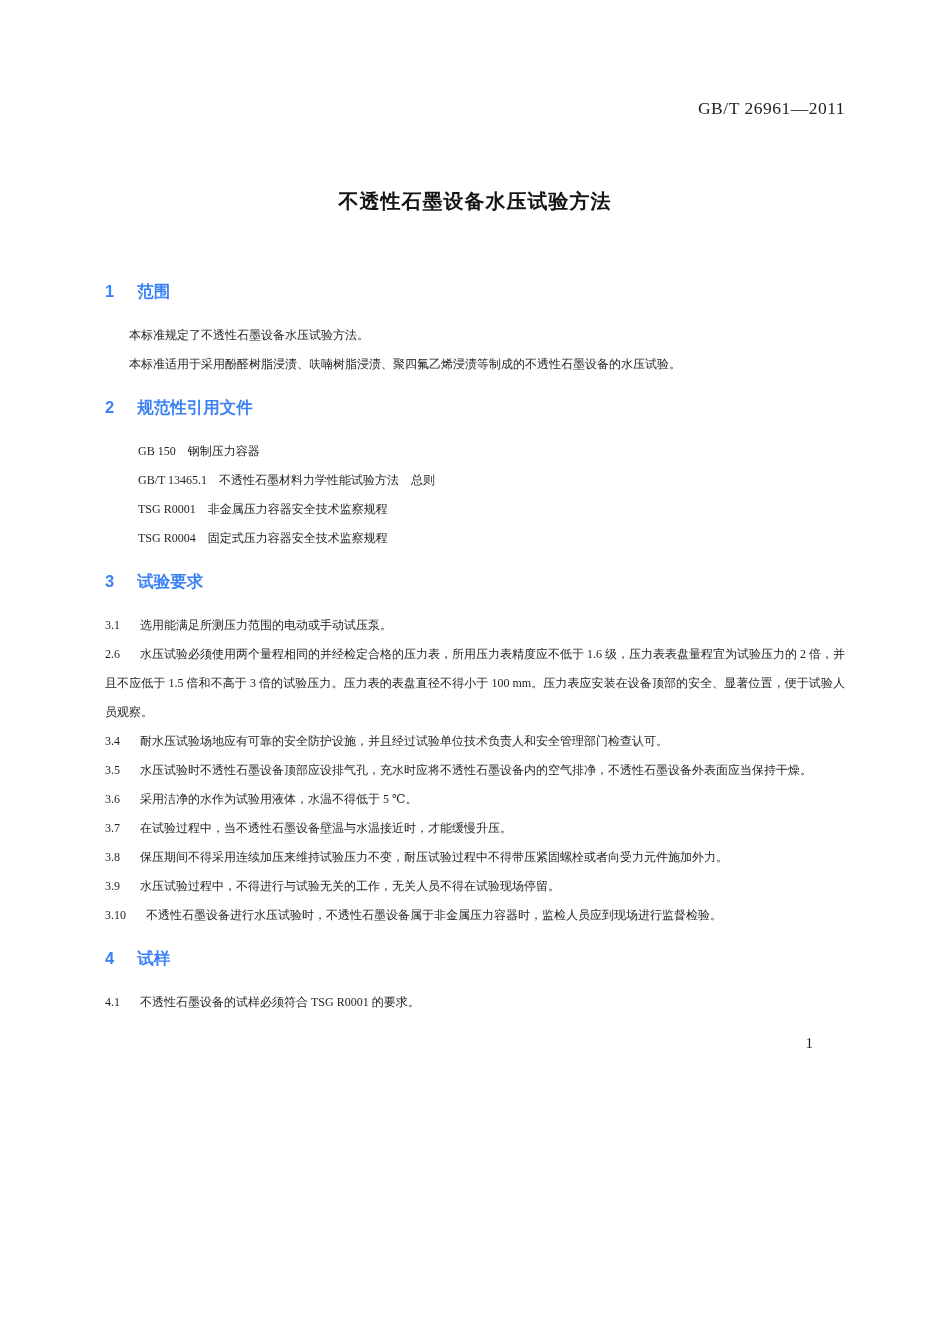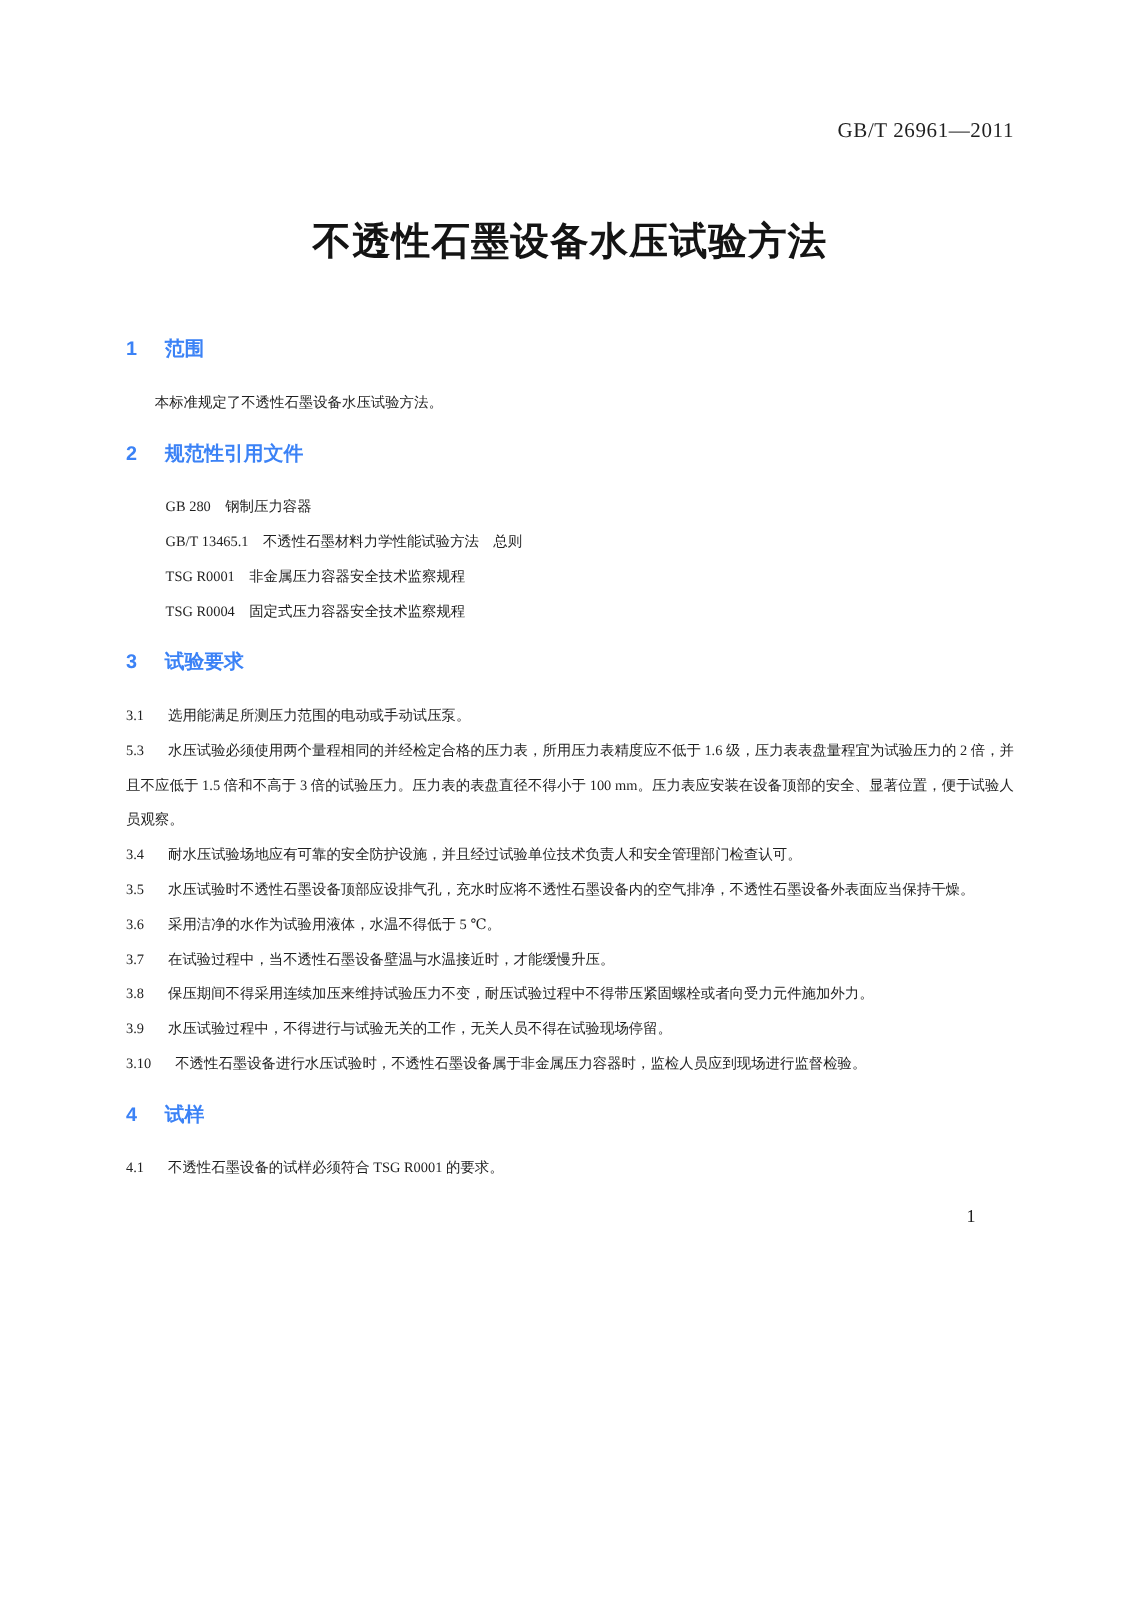--- a/index.html
+++ b/index.html
@@ -27,21 +27,21 @@
     margin-top: 94px;
     text-align: right;
     font-size: 17.5px;
     line-height: 29px;
     letter-spacing: 0.5px;
     font-family: "Liberation Serif", "DejaVu Serif", serif;
   }
   h1.doc-title {
     margin: 58px 0 56px 0;
     text-align: center;
-    font-size: 32px;
+    font-size: 20px;
     line-height: 40px;
     letter-spacing: 1px;
     font-weight: bold;
     font-family: "Liberation Sans", "DejaVu Sans", sans-serif;
     color: #141414;
   }
   h2.sec-heading {
     margin: 14px 0 15px 0;
     font-size: 16.5px;
     line-height: 29px;
@@ -85,38 +85,39 @@
 
     <div class="std-code">GB/T 26961—2011</div>
 
     <h1 class="doc-title">不透性石墨设备水压试验方法</h1>
 
     <section>
       <h2 class="sec-heading">
         <span class="sec-num">1</span><span>范围</span>
       </h2>
       <p class="indent">本标准规定了不透性石墨设备水压试验方法。</p>
+      <p class="indent">本标准适用于采用酚醛树脂浸渍、呋喃树脂浸渍、聚四氟乙烯浸渍等制成的不透性石墨设备的水压试验。</p>
     </section>
 
     <section>
       <h2 class="sec-heading">
         <span class="sec-num">2</span><span>规范性引用文件</span>
       </h2>
-      <p class="ref">GB 280　钢制压力容器</p>
+      <p class="ref">GB 150　钢制压力容器</p>
       <p class="ref">GB/T 13465.1　不透性石墨材料力学性能试验方法　总则</p>
       <p class="ref">TSG R0001　非金属压力容器安全技术监察规程</p>
       <p class="ref">TSG R0004　固定式压力容器安全技术监察规程</p>
     </section>
 
     <section>
       <h2 class="sec-heading">
         <span class="sec-num">3</span><span>试验要求</span>
       </h2>
       <p class="clause"><span class="clause-num">3.1</span><span>选用能满足所测压力范围的电动或手动试压泵。</span></p>
-      <p class="clause"><span class="clause-num">5.3</span><span>水压试验必须使用两个量程相同的并经检定合格的压力表，所用压力表精度应不低于 1.6 级，压力表表盘量程宜为试验压力的 2 倍，并且不应低于 1.5 倍和不高于 3 倍的试验压力。压力表的表盘直径不得小于 100 mm。压力表应安装在设备顶部的安全、显著位置，便于试验人员观察。</span></p>
+      <p class="clause"><span class="clause-num">2.6</span><span>水压试验必须使用两个量程相同的并经检定合格的压力表，所用压力表精度应不低于 1.6 级，压力表表盘量程宜为试验压力的 2 倍，并且不应低于 1.5 倍和不高于 3 倍的试验压力。压力表的表盘直径不得小于 100 mm。压力表应安装在设备顶部的安全、显著位置，便于试验人员观察。</span></p>
       <p class="clause"><span class="clause-num">3.4</span><span>耐水压试验场地应有可靠的安全防护设施，并且经过试验单位技术负责人和安全管理部门检查认可。</span></p>
       <p class="clause"><span class="clause-num">3.5</span><span>水压试验时不透性石墨设备顶部应设排气孔，充水时应将不透性石墨设备内的空气排净，不透性石墨设备外表面应当保持干燥。</span></p>
       <p class="clause"><span class="clause-num">3.6</span><span>采用洁净的水作为试验用液体，水温不得低于 5 ℃。</span></p>
       <p class="clause"><span class="clause-num">3.7</span><span>在试验过程中，当不透性石墨设备壁温与水温接近时，才能缓慢升压。</span></p>
       <p class="clause"><span class="clause-num">3.8</span><span>保压期间不得采用连续加压来维持试验压力不变，耐压试验过程中不得带压紧固螺栓或者向受力元件施加外力。</span></p>
       <p class="clause"><span class="clause-num">3.9</span><span>水压试验过程中，不得进行与试验无关的工作，无关人员不得在试验现场停留。</span></p>
       <p class="clause"><span class="clause-num">3.10</span><span>不透性石墨设备进行水压试验时，不透性石墨设备属于非金属压力容器时，监检人员应到现场进行监督检验。</span></p>
     </section>
 
     <section>

